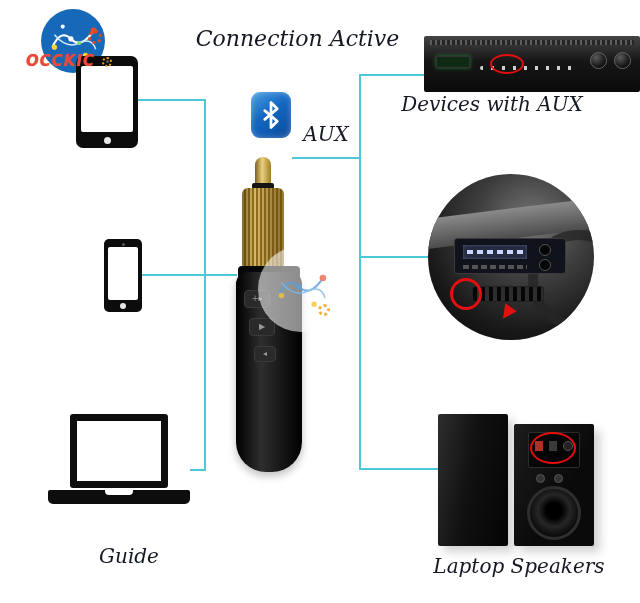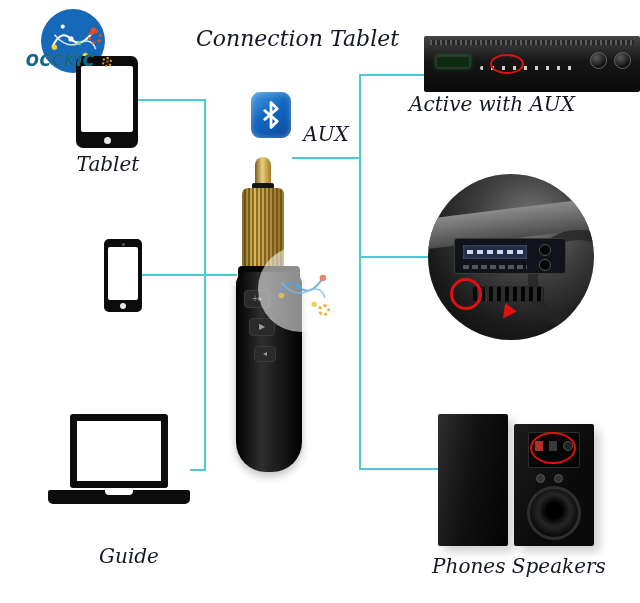--- a/index.html
+++ b/index.html
@@ -28,21 +28,21 @@
   #ln-laptop { left:190px; top:469px; width:16px; height:2px; }
   #ln-rightv { left:359px; top:74px;  width:2px;  height:396px; }
   #ln-amp    { left:361px; top:74px;  width:64px; height:2px; }
   #ln-aux    { left:292px; top:157px; width:68px; height:2px; }
   #ln-car    { left:361px; top:256px; width:68px; height:2px; }
   #ln-spk    { left:361px; top:468px; width:78px; height:2px; }
 
   
   #logo-circle { position:absolute; left:40px; top:8px; width:66px; height:66px; }
   #brand { position:absolute; left:26px; top:52px; font-size:15px; font-weight:bold;
-           font-style:italic; color:#0369a1; letter-spacing:1px; z-index:6;
+           font-style:italic; color:#ef4444; letter-spacing:1px; z-index:6;
            text-shadow:0 0 1px #b97700; }
   .gear { position:absolute; border-radius:50%; z-index:6; }
   #logo-gear-red    { left:88px;  top:30px; width:14px; height:14px; border:3px dotted #e2481d; }
   #logo-gear-orange { left:102px; top:57px; width:10px; height:10px; border:2.5px dotted #f2a01d; }
 
   
   .dev { position:absolute; background:#0c0c0c; }
   #tablet { left:76px; top:56px; width:62px; height:92px; border-radius:7px; }
   #phone  { left:104px; top:239px; width:38px; height:73px; border-radius:5px; }
   .scr  { position:absolute; background:#fff; border-radius:2px; }
@@ -183,28 +183,27 @@
       <circle cx="52" cy="22" r="3" fill="#e84a2a"></circle>
       <circle cx="38" cy="34" r="2" fill="#7fe06a"></circle>
       <circle cx="22" cy="18" r="2" fill="#ffffff"></circle>
       <circle cx="44" cy="46" r="2.5" fill="#ffd12e"></circle>
     </svg>
   </div>
   <div id="brand">OCCKIC</div>
   <div class="gear" id="logo-gear-red"></div>
   <div class="gear" id="logo-gear-orange"></div>
 
-  <div class="lbl" id="title">Connection Tablet</div>
+  <div class="lbl" id="title">Connection Active</div>
 
   <div class="dev" id="tablet">
     <div class="cam"></div>
     <div class="scr"></div>
     <div class="home"></div>
   </div>
-  <div class="lbl" id="lbl-tablet">Tablet</div>
 
   <div class="dev" id="phone">
     <div class="cam"></div>
     <div class="scr"></div>
     <div class="home"></div>
   </div>
 
   <div id="laptop-screen"></div>
   <div id="laptop-base">
     <div class="notch"></div>
@@ -241,21 +240,21 @@
   <div class="gear" id="wm-gear"></div>
 
   <div id="amp">
     <div class="vent"></div>
     <div class="disp"></div>
     <div class="dots"></div>
     <div class="knob" id="knob1"></div>
     <div class="knob" id="knob2"></div>
     <div class="redmark" id="amp-red"></div>
   </div>
-  <div class="lbl" id="lbl-amp">Active with AUX</div>
+  <div class="lbl" id="lbl-amp">Devices with AUX</div>
 
   <div id="car">
     <div class="dash"></div>
     <div class="wheel"></div>
     <div class="radio">
       <div class="screen">
         <div class="screen-text"></div>
       </div>
       <div class="car-knob" id="ck1"></div>
       <div class="car-knob" id="ck2"></div>
@@ -271,15 +270,15 @@
     <div class="panel">
       <div class="port1"></div>
       <div class="port2"></div>
       <div class="port3"></div>
     </div>
     <div class="redmark" id="spk-red"></div>
     <div class="spk-knob" id="sk1"></div>
     <div class="spk-knob" id="sk2"></div>
     <div class="cone"></div>
   </div>
-  <div class="lbl" id="lbl-spk">Phones Speakers</div>
+  <div class="lbl" id="lbl-spk">Laptop Speakers</div>
 
 </div>
 
 </body></html>

